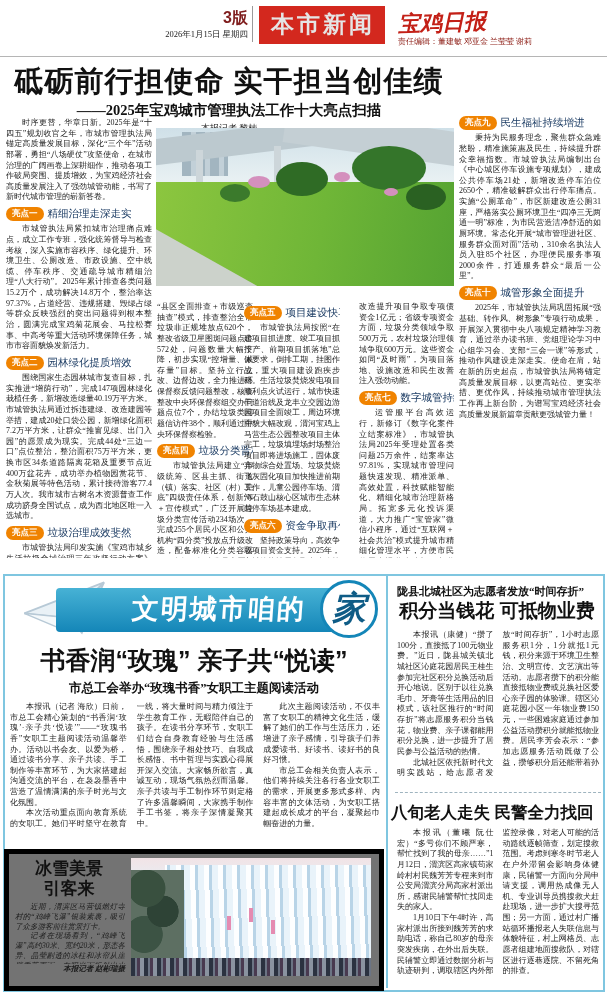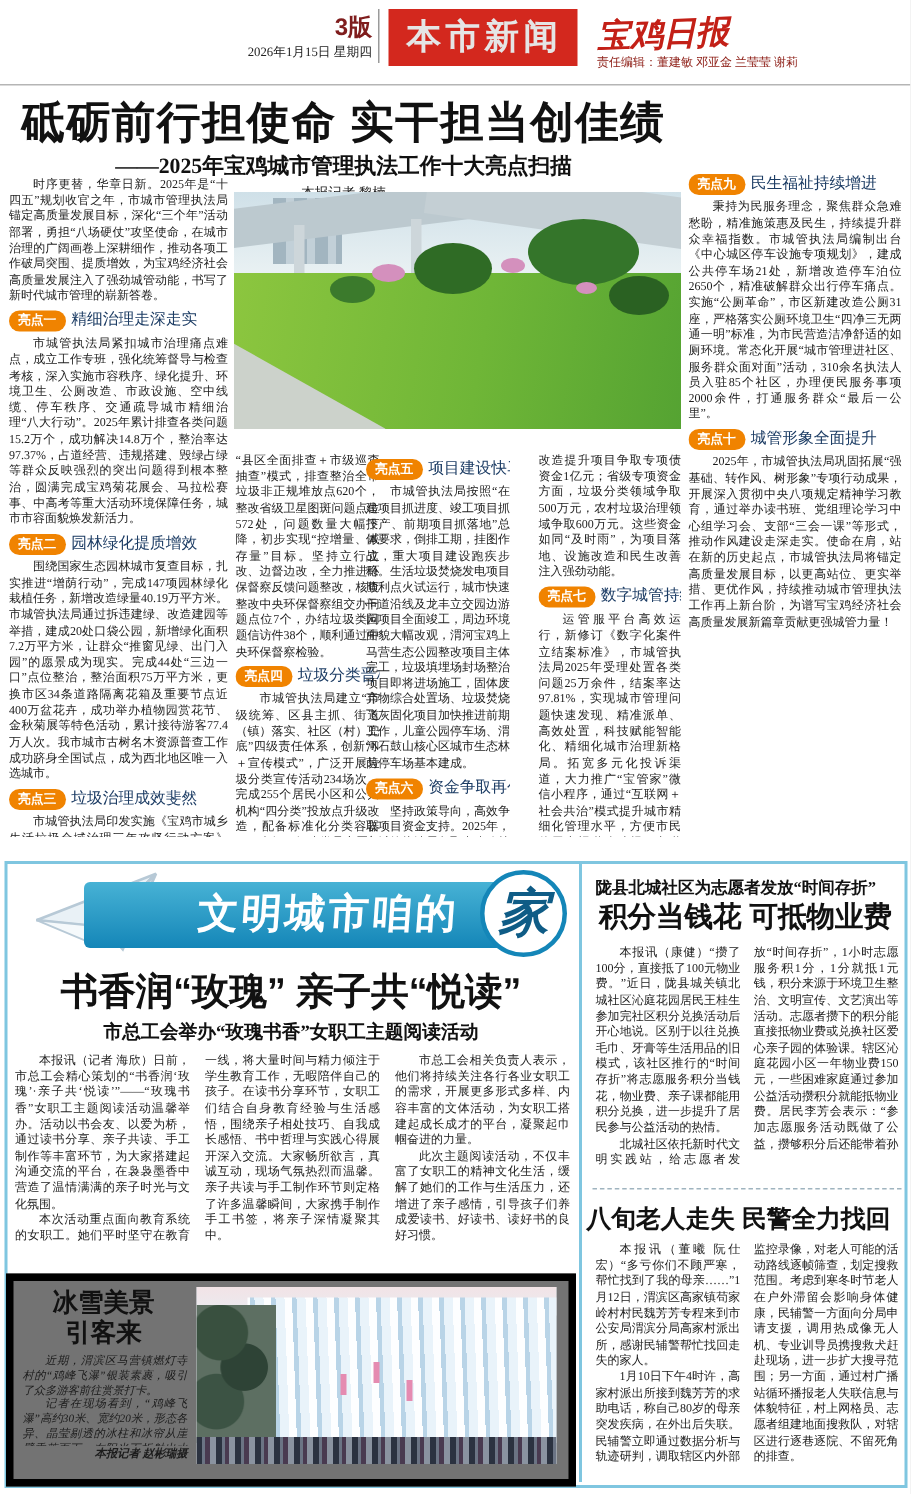--- a/index.html
+++ b/index.html
@@ -213,22 +213,22 @@
   <div class="banner">
     <div class="banner-text">文明城市咱的</div>
     <div class="banner-home">家</div>
   </div>
 
   <div class="read-headline">书香润“玫瑰”  亲子共“悦读”</div>
   <div class="read-subhead">市总工会举办“玫瑰书香”女职工主题阅读活动</div>
   <div class="read-body">
       <p>本报讯（记者 海欣）日前，市总工会精心策划的“书香润‘玫瑰’·亲子共‘悦读’”——“玫瑰书香”女职工主题阅读活动温馨举办。活动以书会友、以爱为桥，通过读书分享、亲子共读、手工制作等丰富环节，为大家搭建起沟通交流的平台，在袅袅墨香中营造了温情满满的亲子时光与文化氛围。</p>
       <p>本次活动重点面向教育系统的女职工。她们平时坚守在教育一线，将大量时间与精力倾注于学生教育工作，无暇陪伴自己的孩子。在读书分享环节，女职工们结合自身教育经验与生活感悟，围绕亲子相处技巧、自我成长感悟、书中哲理与实践心得展开深入交流。大家畅所欲言，真诚互动，现场气氛热烈而温馨。亲子共读与手工制作环节则定格了许多温馨瞬间，大家携手制作手工书签，将亲子深情凝聚其中。</p>
+      <p>此次主题阅读活动，不仅丰富了女职工的精神文化生活，缓解了她们的工作与生活压力，还增进了亲子感情，引导孩子们养成爱读书、好读书、读好书的良好习惯。</p>
       <p>市总工会相关负责人表示，他们将持续关注各行各业女职工的需求，开展更多形式多样、内容丰富的文体活动，为女职工搭建起成长成才的平台，凝聚起巾帼奋进的力量。</p>
-      <p>此次主题阅读活动，不仅丰富了女职工的精神文化生活，缓解了她们的工作与生活压力，还增进了亲子感情，引导孩子们养成爱读书、好读书、读好书的良好习惯。</p>
     </div>
 
   <div class="pts-kicker">陇县北城社区为志愿者发放“时间存折”</div>
   <div class="pts-headline">积分当钱花 可抵物业费</div>
   <div class="pts-body">
       <p>本报讯（康健）“攒了100分，直接抵了100元物业费。”近日，陇县城关镇北城社区沁庭花园居民王桂生参加完社区积分兑换活动后开心地说。区别于以往兑换毛巾、牙膏等生活用品的旧模式，该社区推行的“时间存折”将志愿服务积分当钱花，物业费、亲子课都能用积分兑换，进一步提升了居民参与公益活动的热情。</p>
       <p>北城社区依托新时代文明实践站，给志愿者发放“时间存折”，1小时志愿服务积1分，1分就抵1元钱，积分来源于环境卫生整治、文明宣传、文艺演出等活动。志愿者攒下的积分能直接抵物业费或兑换社区爱心亲子园的体验课。辖区沁庭花园小区一年物业费150元，一些困难家庭通过参加公益活动攒积分就能抵物业费。居民李芳会表示：“参加志愿服务活动既做了公益，攒够积分后还能带着孙子去上亲子体验课，太值了。”</p>
     </div>
 
   <div class="dash-divider"></div>

